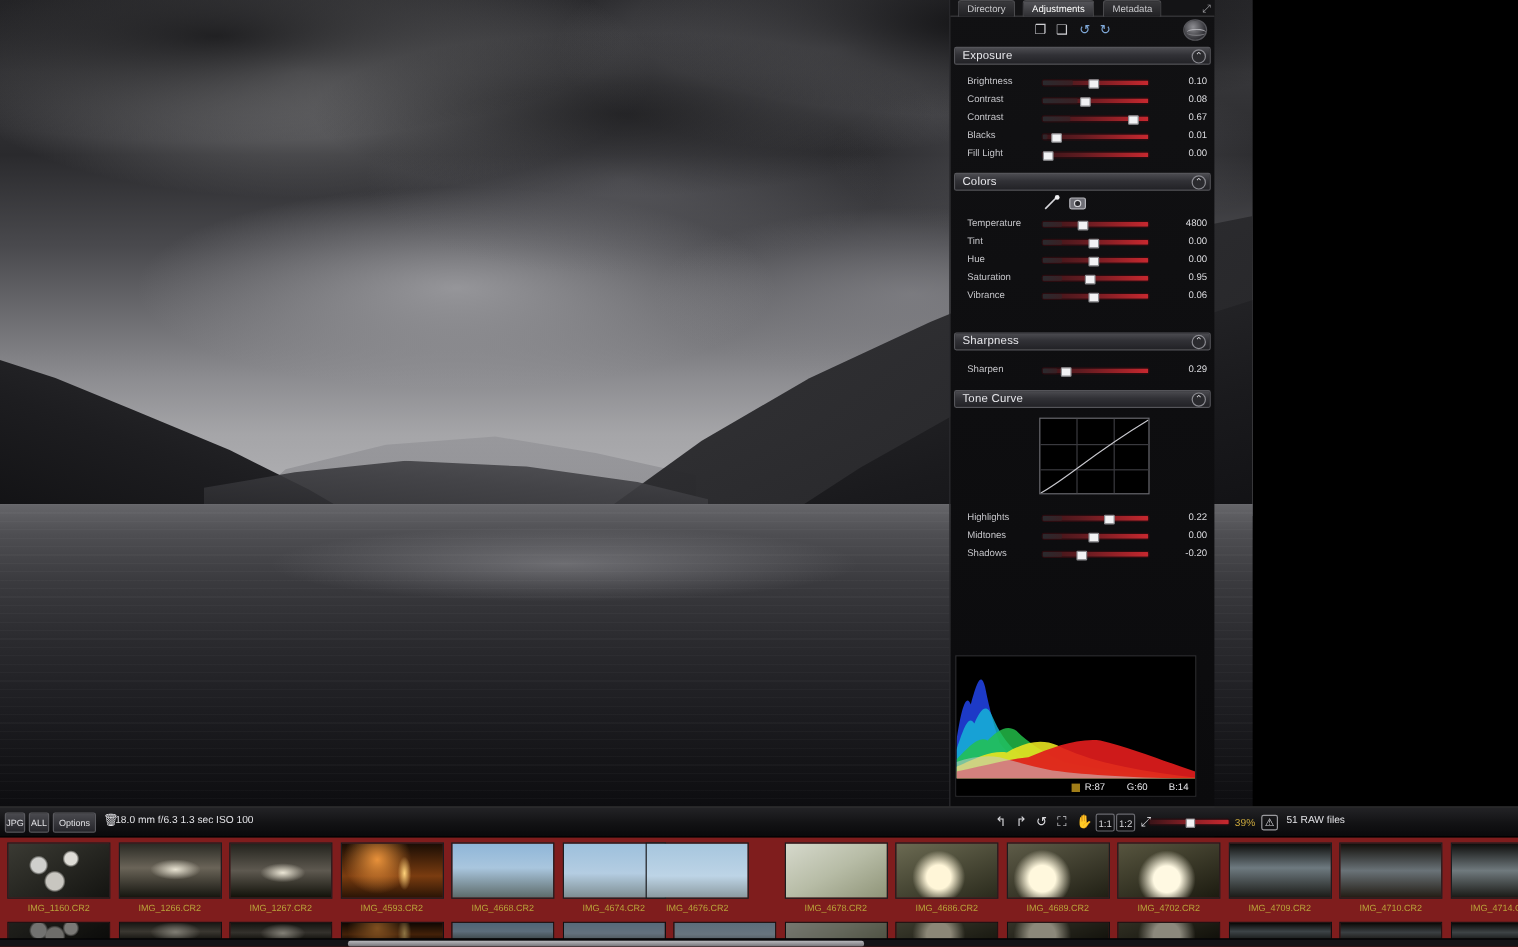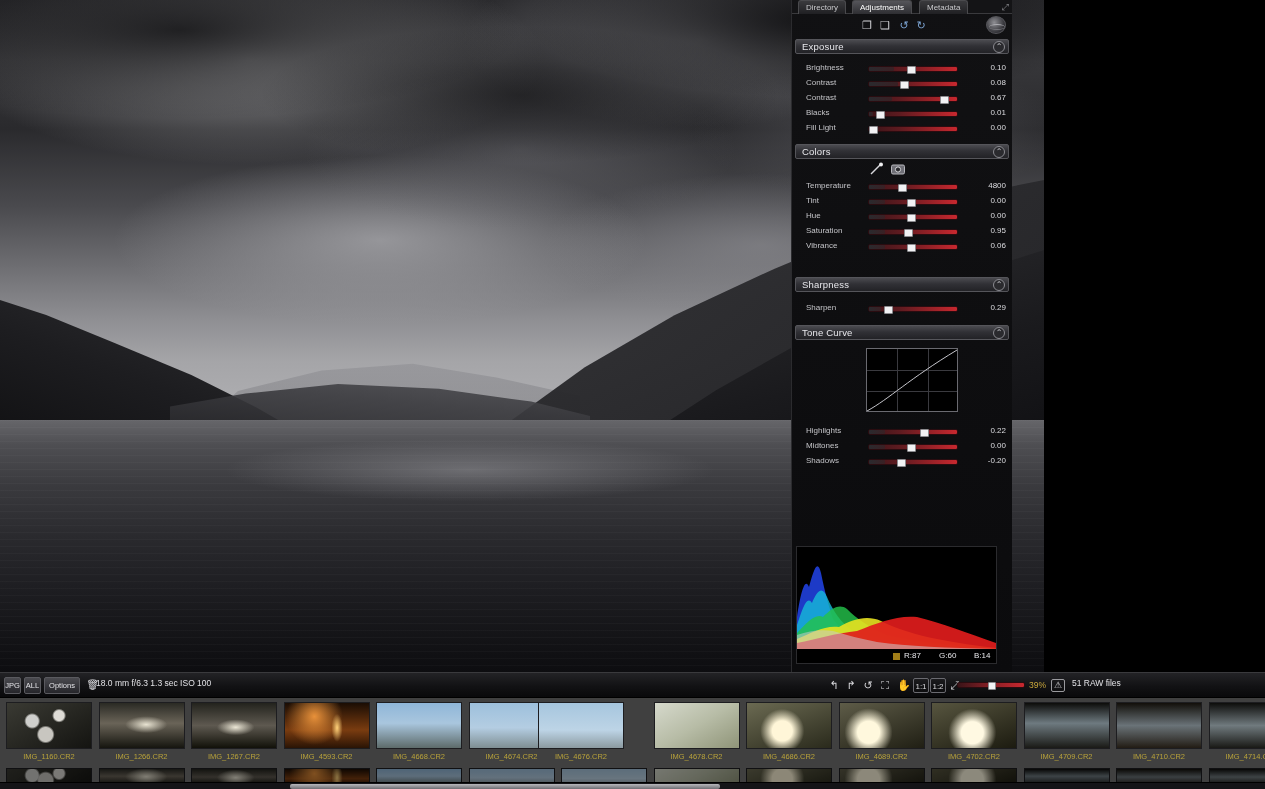--- a/index.html
+++ b/index.html
@@ -203,21 +203,21 @@
   .zoompct { position:absolute; left:1029px; top:679px; font-size:8.5px; color:#c8a63c; }
   .warnico {
     position:absolute; left:1051px; top:678px; width:14px; height:13px;
     border:1px solid #9a9a9e; border-radius:2px; color:#d8d8dc;
     font-size:9px; line-height:11px; text-align:center; cursor:pointer;
   }
 
   
   #filmstrip {
     position:absolute; left:0; top:698px; width:1265px; height:91px;
-    background:#404040; overflow:hidden;
+    background:#7f1d1d; overflow:hidden;
   }
   .thumb { position:absolute; top:4px; width:86px; }
   .thumbimg {
     width:86px; height:47px; border:1px solid #1d1d20; background:#111;
     cursor:pointer; overflow:hidden; position:relative;
   }
   .thumbname {
     margin-top:3px; font-size:7.5px; color:#b8a23a; text-align:center;
     white-space:nowrap; overflow:hidden;
   }

